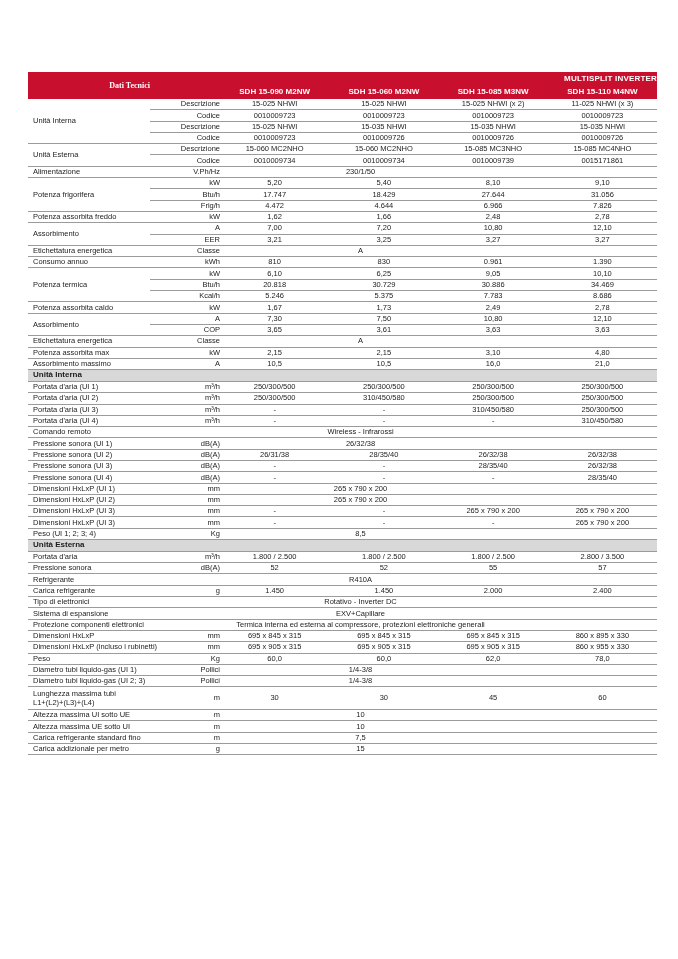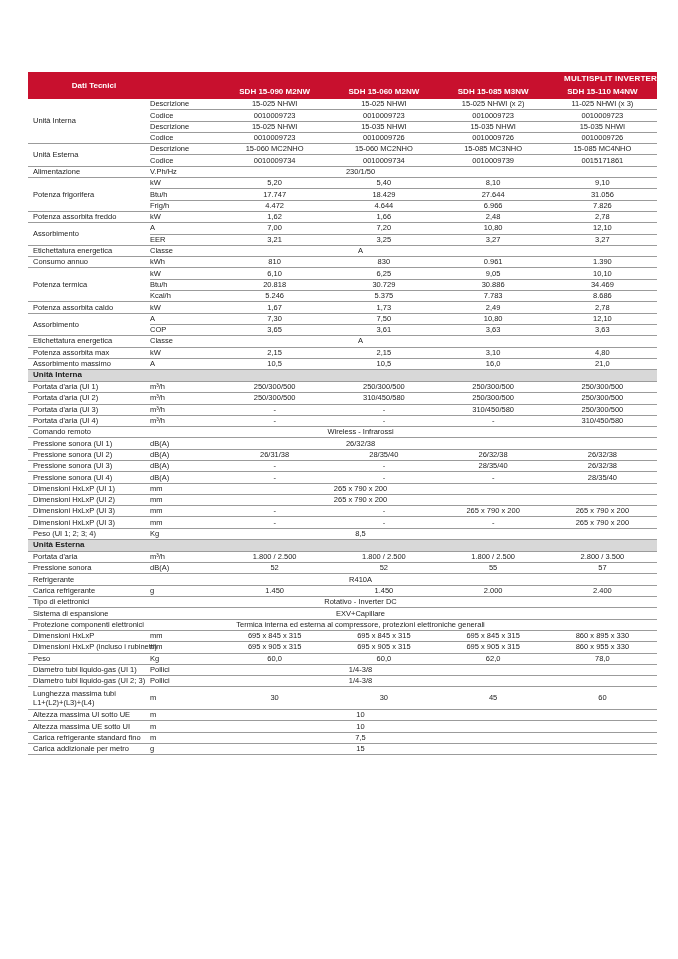--- a/index.html
+++ b/index.html
@@ -16,32 +16,32 @@
     border-collapse:collapse;table-layout:fixed;
     font-size:7.5px;color:var(--ink);
   }
   col.c-label{width:122px;}
   col.c-unit{width:70px;}
   col.c-val{width:109.25px;}
   thead th{
     background:var(--red);color:#fff;font-weight:bold;
     padding:0;margin:0;font-size:8px;line-height:1;
   }
-  th.corner{ text-align:center;padding-left:10px;vertical-align:middle;}
+  th.corner{ text-align:right;padding-left:10px;vertical-align:middle;font-family:Liberation Serif, serif;}
   th.group-title{height:13px;text-align:right;letter-spacing:.2px;}
   th.model{height:14px;text-align:center;white-space:nowrap;}
   th.unit-head{background:var(--red);}
   tbody td{
     border-bottom:1px solid var(--line);
     height:10.3px;padding:0;text-align:center;
     vertical-align:middle;line-height:1.05;white-space:nowrap;
     overflow:visible;
   }
   tbody td.label{text-align:left;padding-left:5px;}
-  tbody td.unit{text-align:left;}
+  tbody td.unit{text-align:right;}
   tbody tr.section td{
     background:var(--band);font-weight:bold;text-align:left;
     padding-left:5px;font-size:8px;height:10.8px;
   }
   tbody td.span-val>span{
     display:inline-block;transform:translateX(-78px);white-space:nowrap;
   }
   tbody tr.tall td{height:21.6px;}
   tbody tr.tall td.label div{line-height:1.25;}
 </style>

